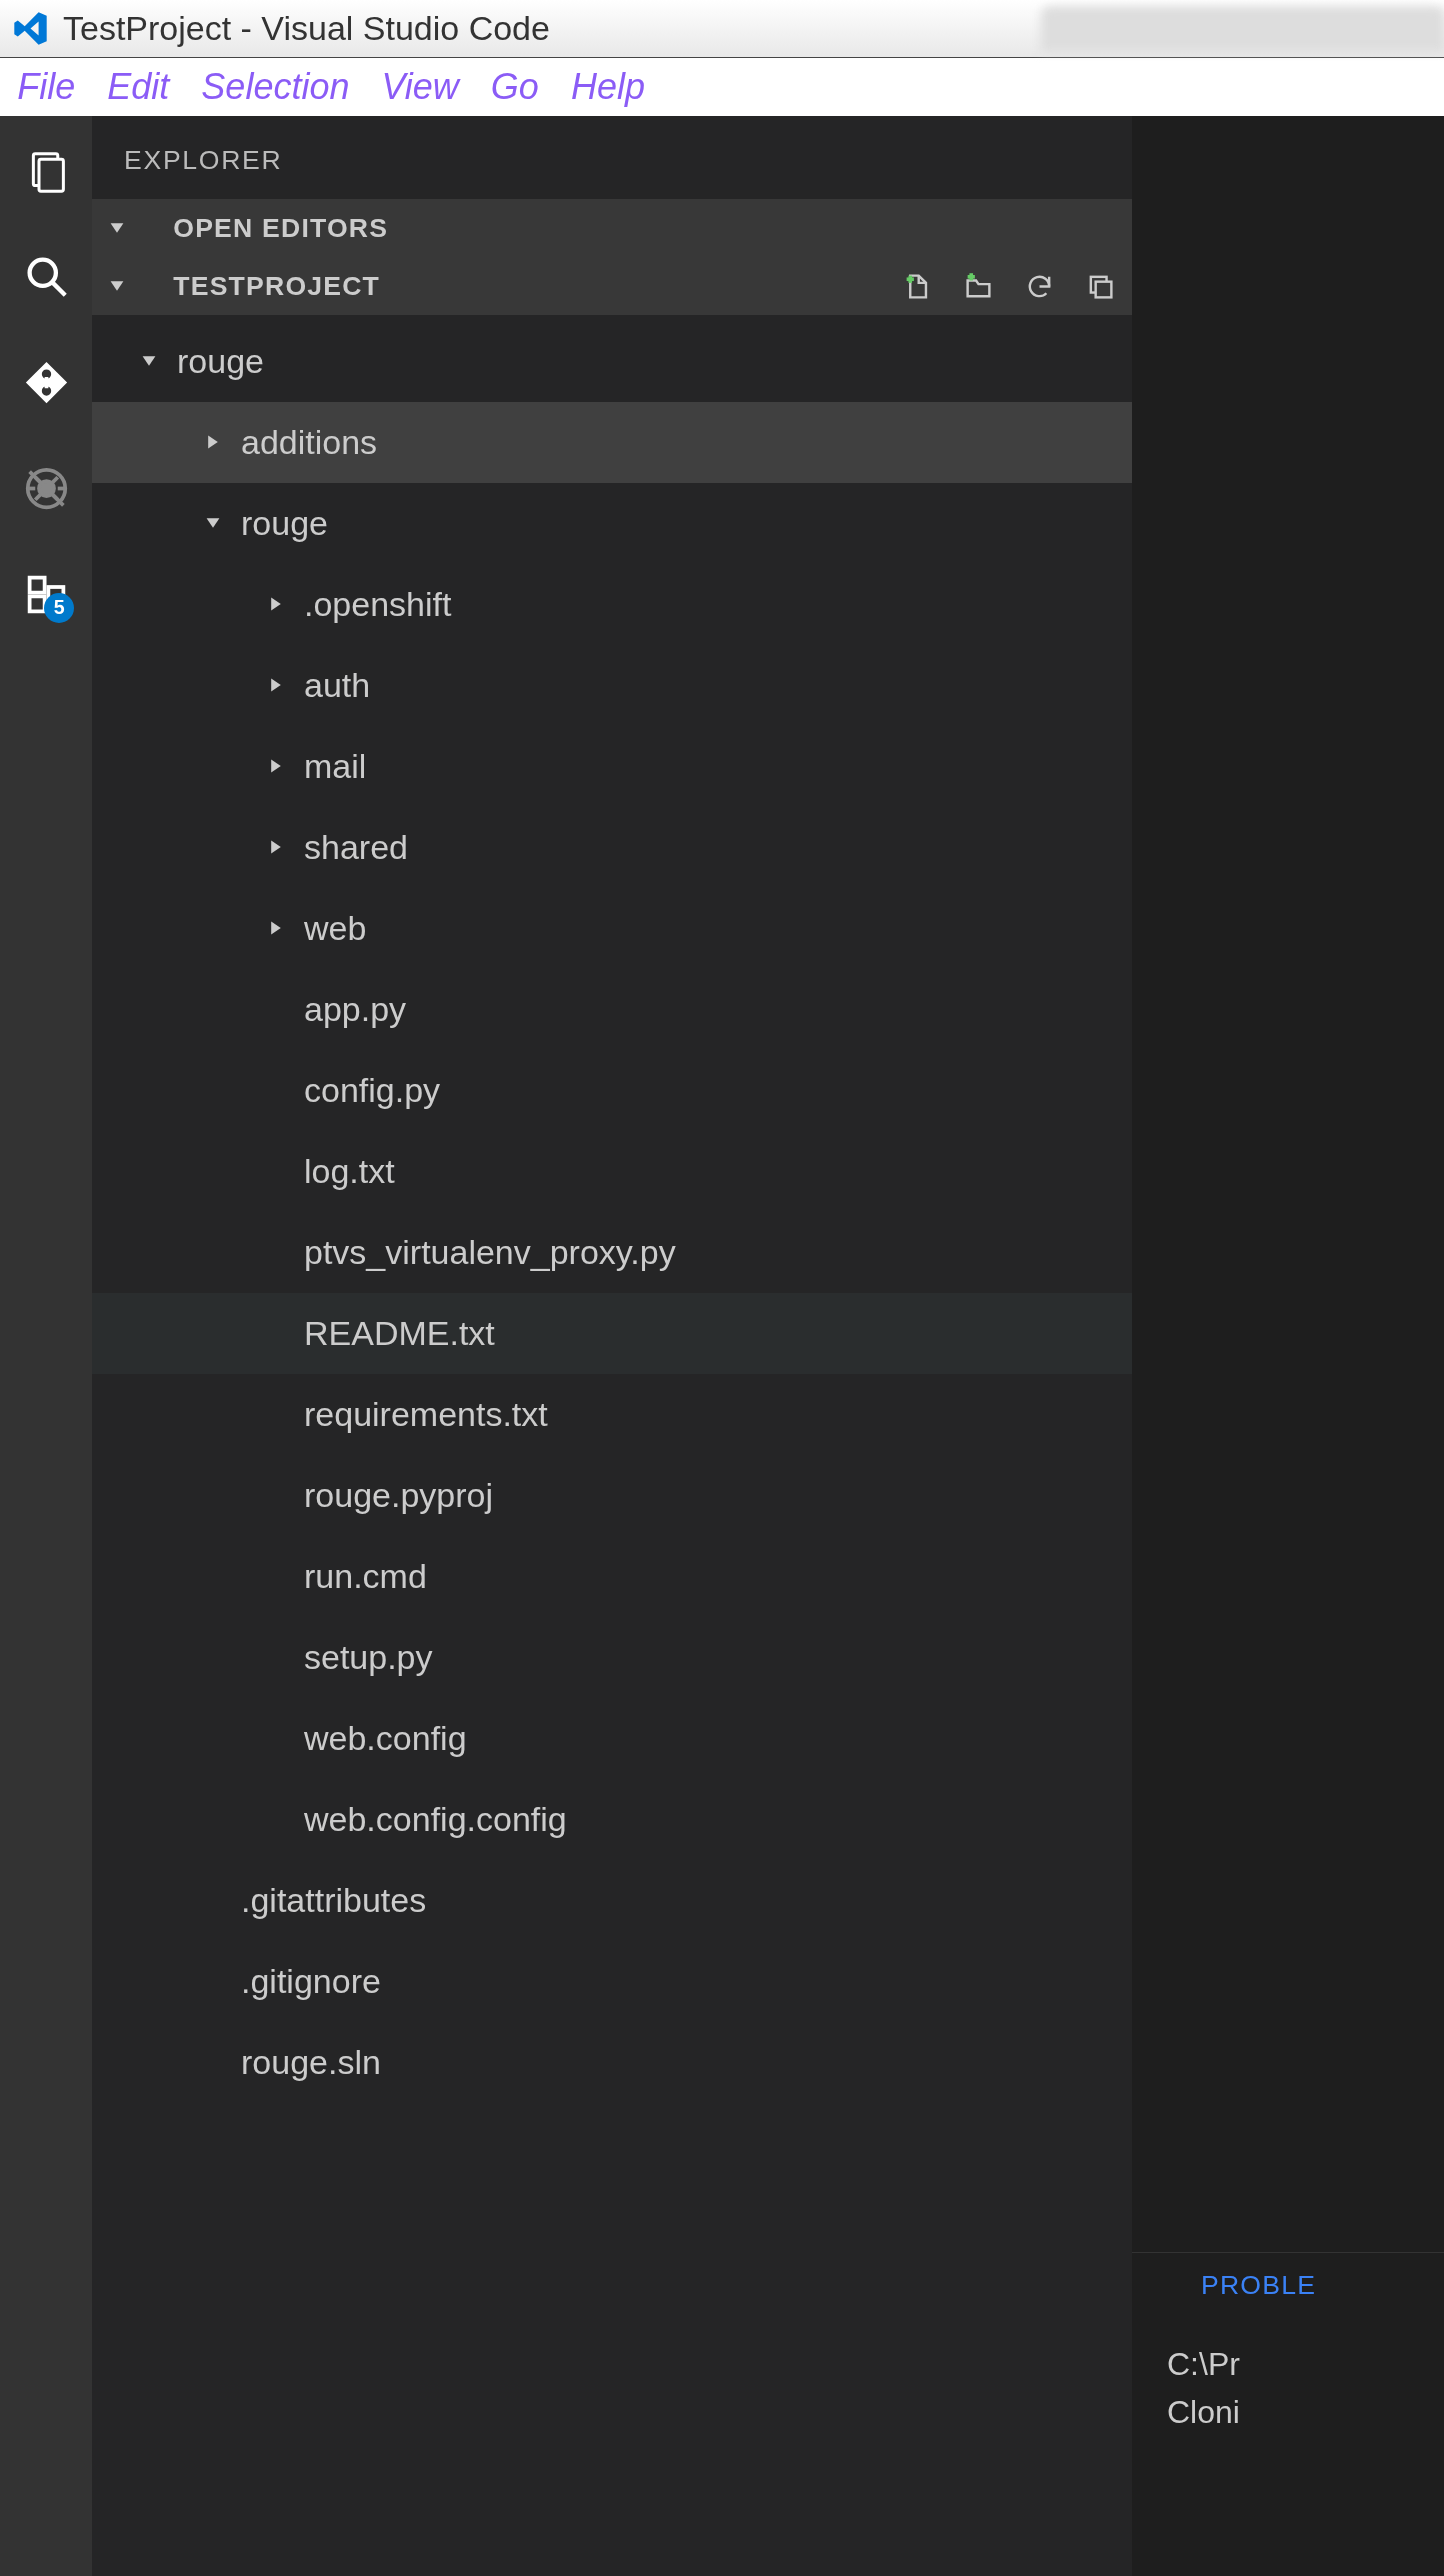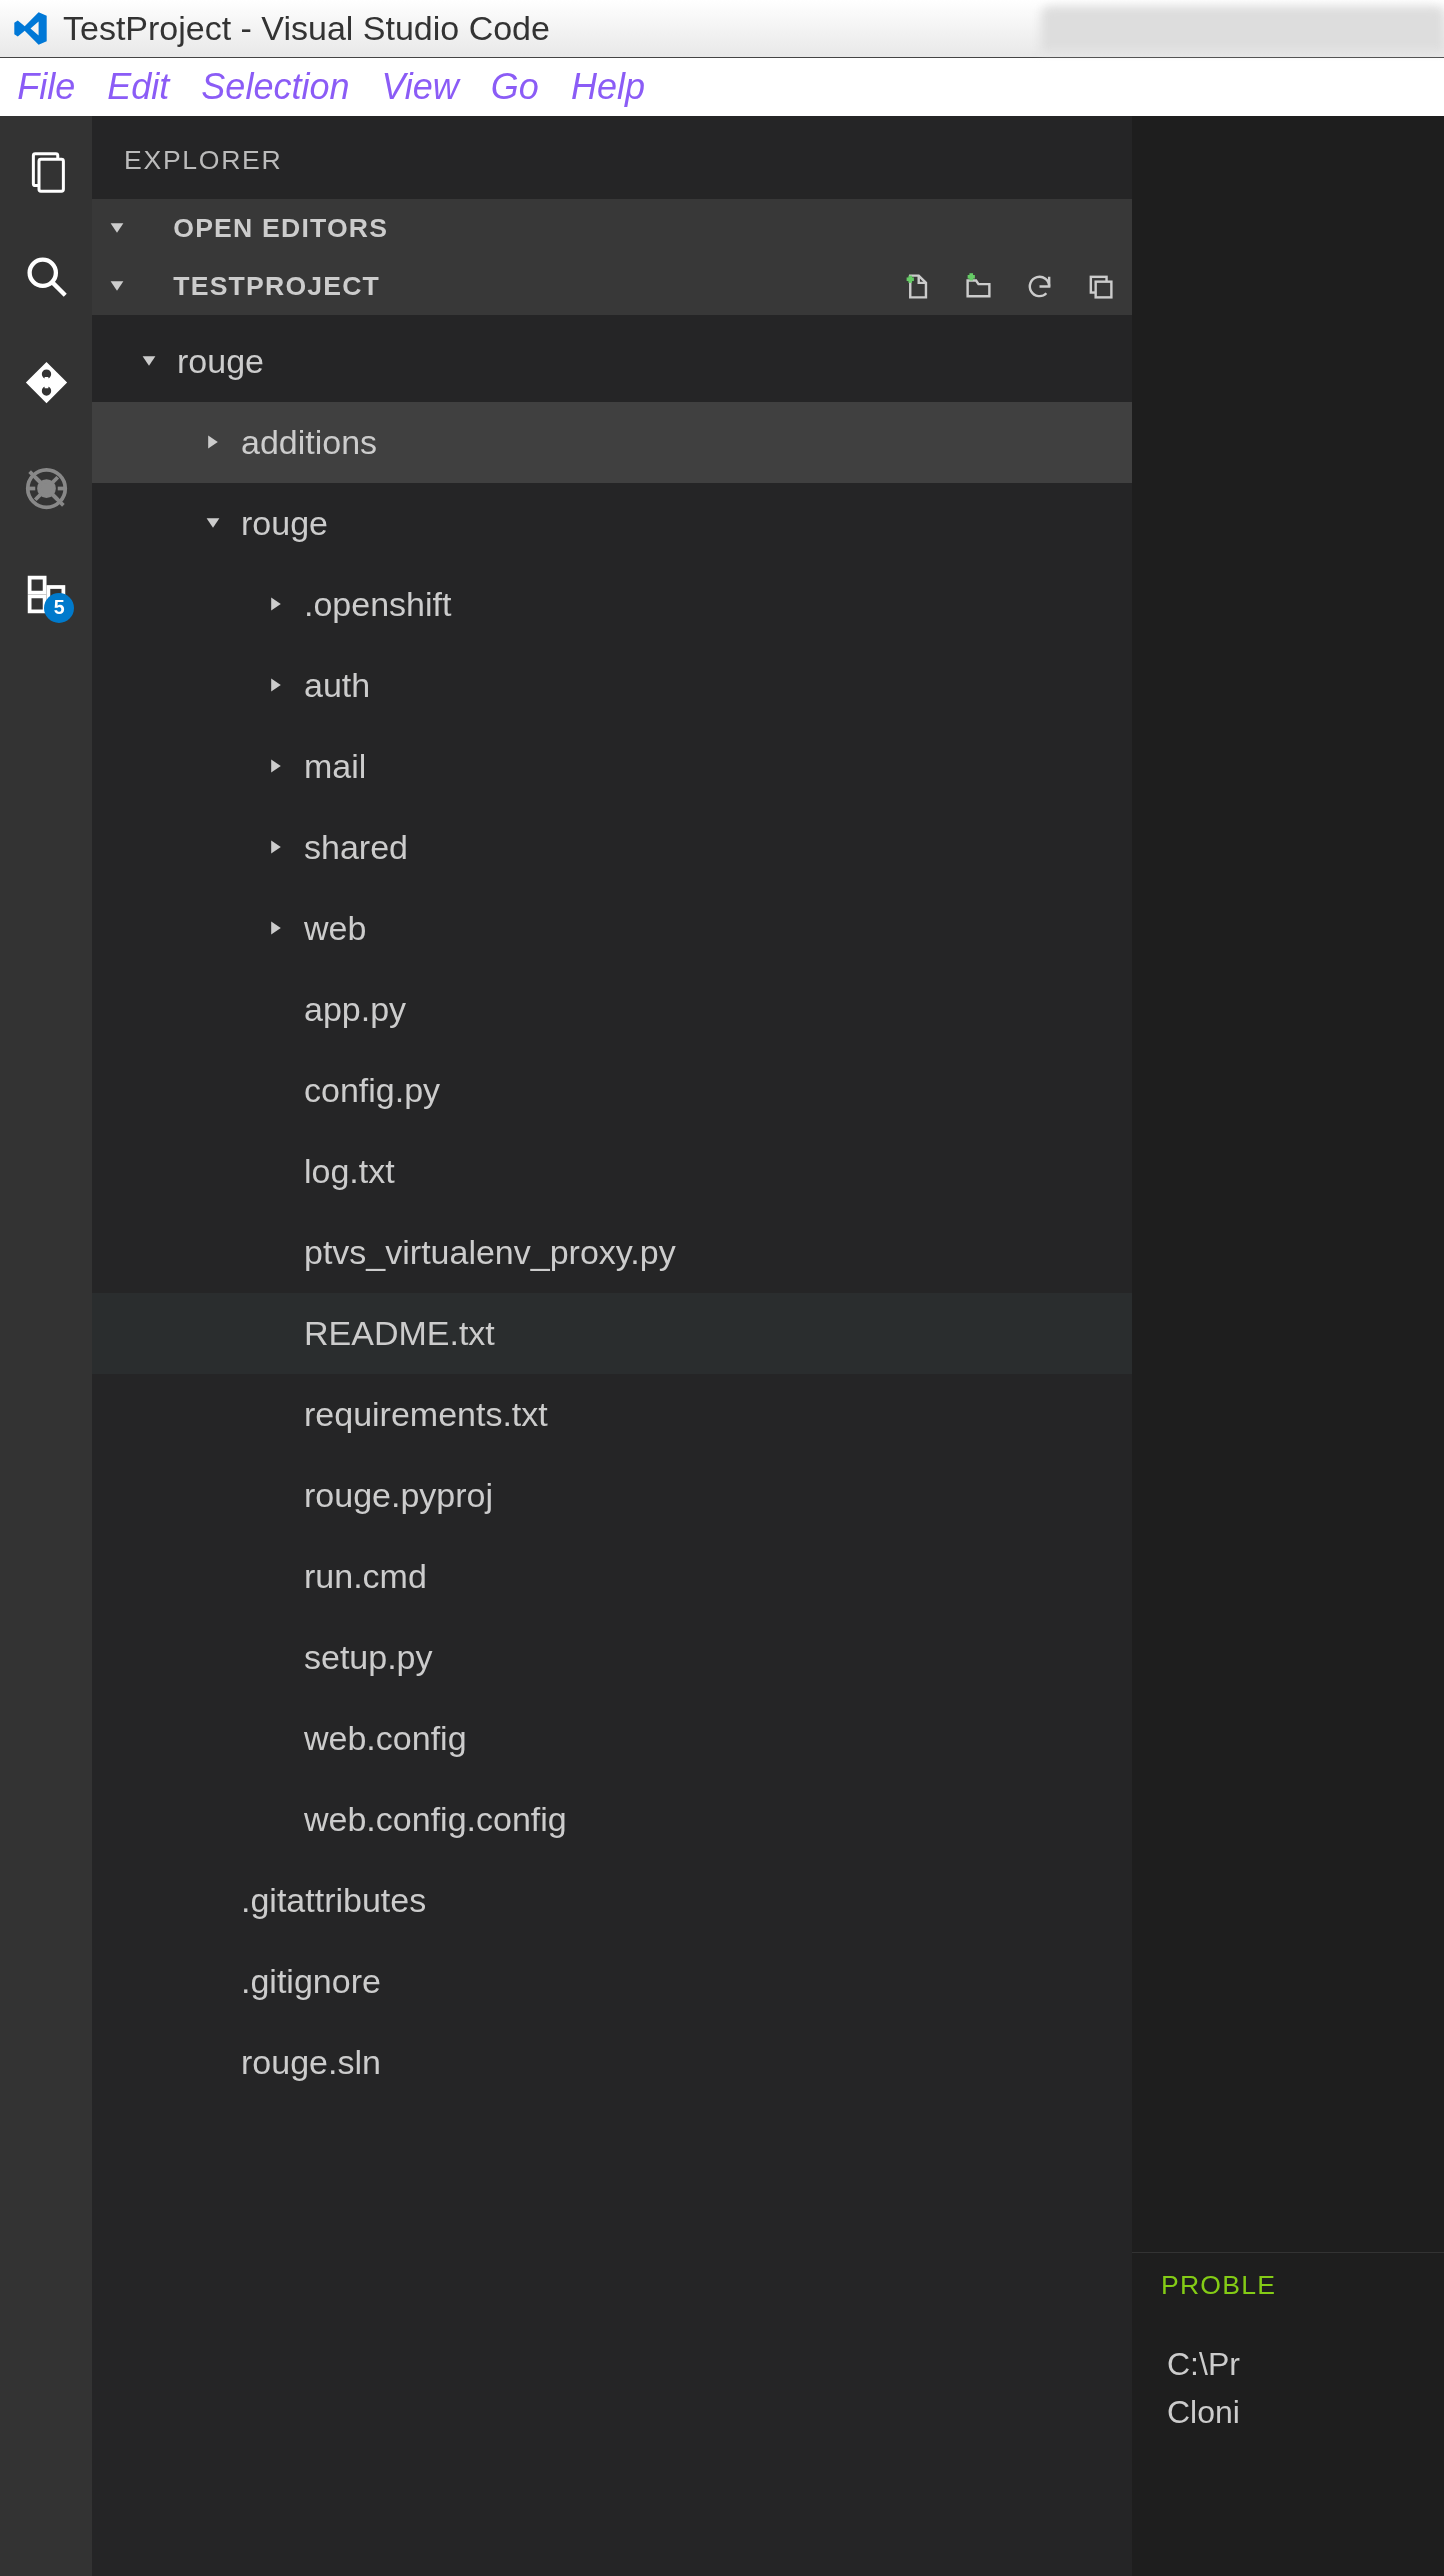--- a/index.html
+++ b/index.html
@@ -37,21 +37,21 @@
 .tree-row.sel { background:#404040; }
 .tree-row.hl { background:#2a2d2e; }
 .tw { display:inline-block; }
 .tw svg { width:16px; height:16px; display:block; }
 .tw.none { width:16px; }
 
 
 .editor { flex:1; background:#1e1e1e; position:relative; }
 .panel { position:absolute; bottom:0; left:0; right:0; height:324px; background:#1e1e1e; border-top:1.2px solid #333; }
 .panel-tabs { height:64px; display:flex; align-items:center; padding:0 29px; }
-.ptab { font-size:26.6px; color:#84cc16; letter-spacing:1.2px; }
+.ptab { font-size:26.6px; color:#3b82f6; letter-spacing:1.2px;margin-left:40px; }
 .term { padding:23px 35px; font-family:Consolas,monospace; font-size:32px; color:#ccc; line-height:1.5; white-space:pre; }
 </style>
 </head>
 <body>
 
 <div class="titlebar">
   <svg class="vs-logo" viewBox="0 0 32 32">
     <path fill="#0078d7" d="M23 2l7 3v22l-7 3-12-12-6 5-3-2V11l3-2 6 5L23 2zm0 8l-7 6 7 6V10z"></path>
   </svg>
   <span class="title-text">TestProject - Visual Studio Code</span>

